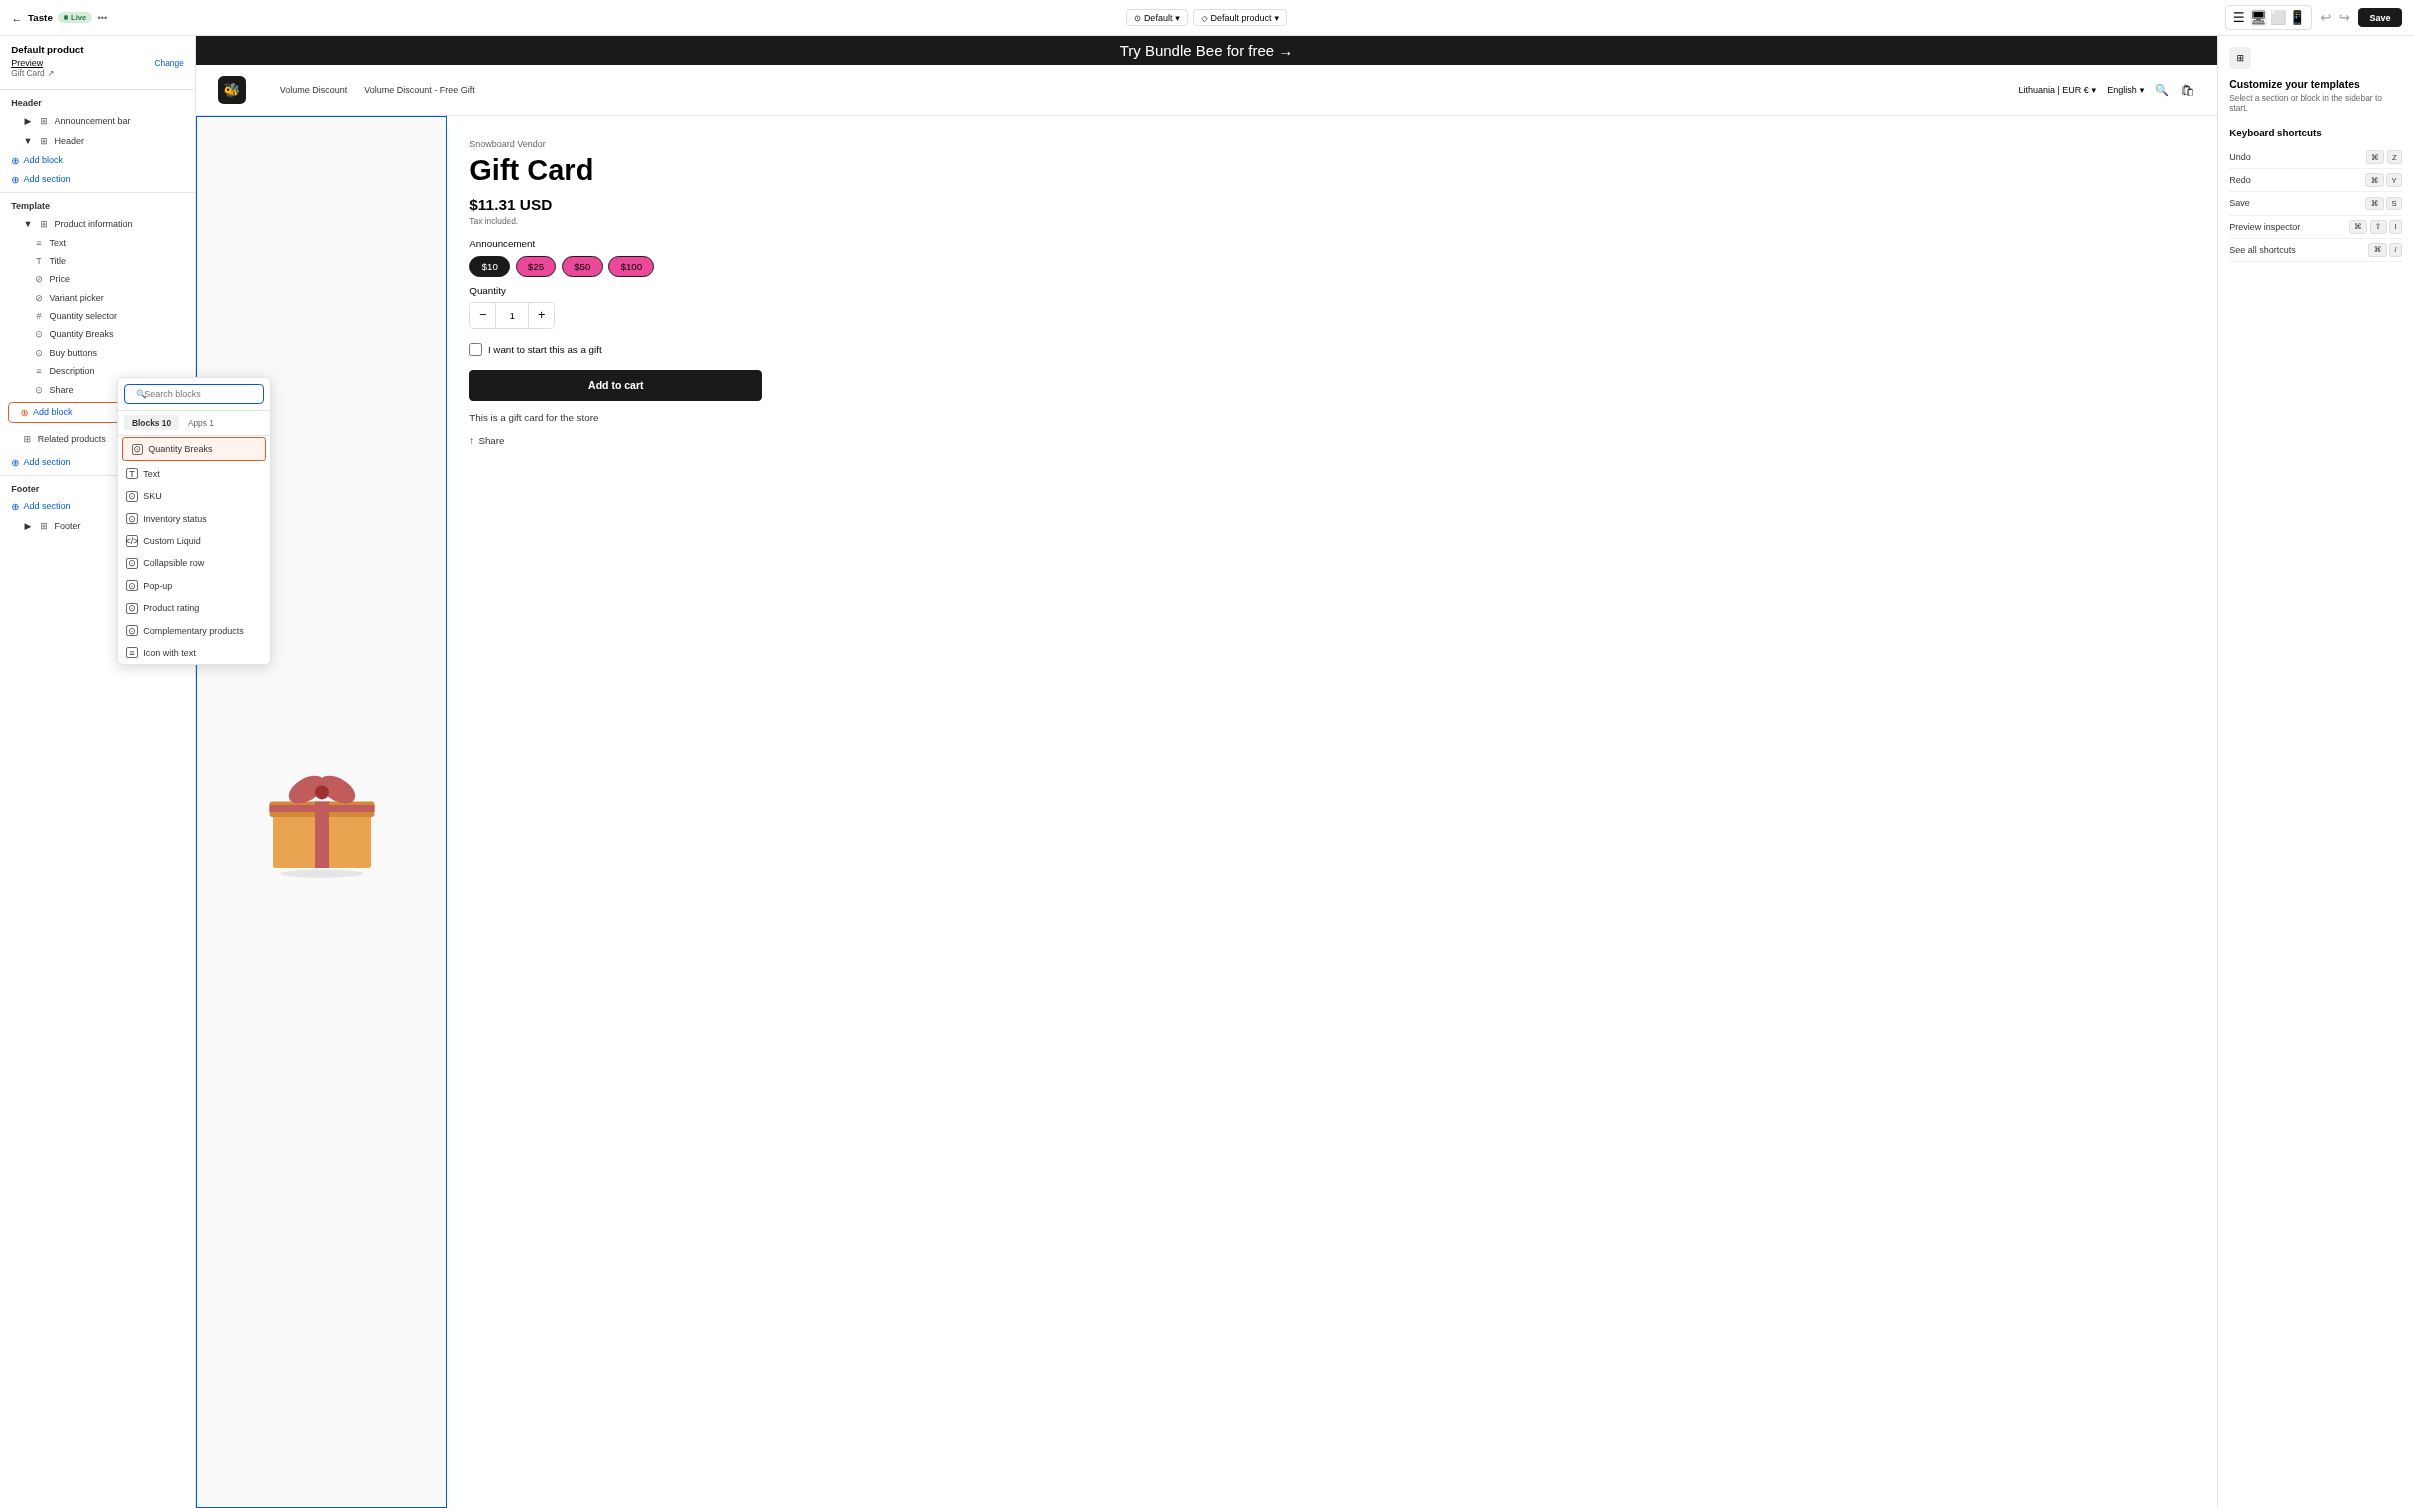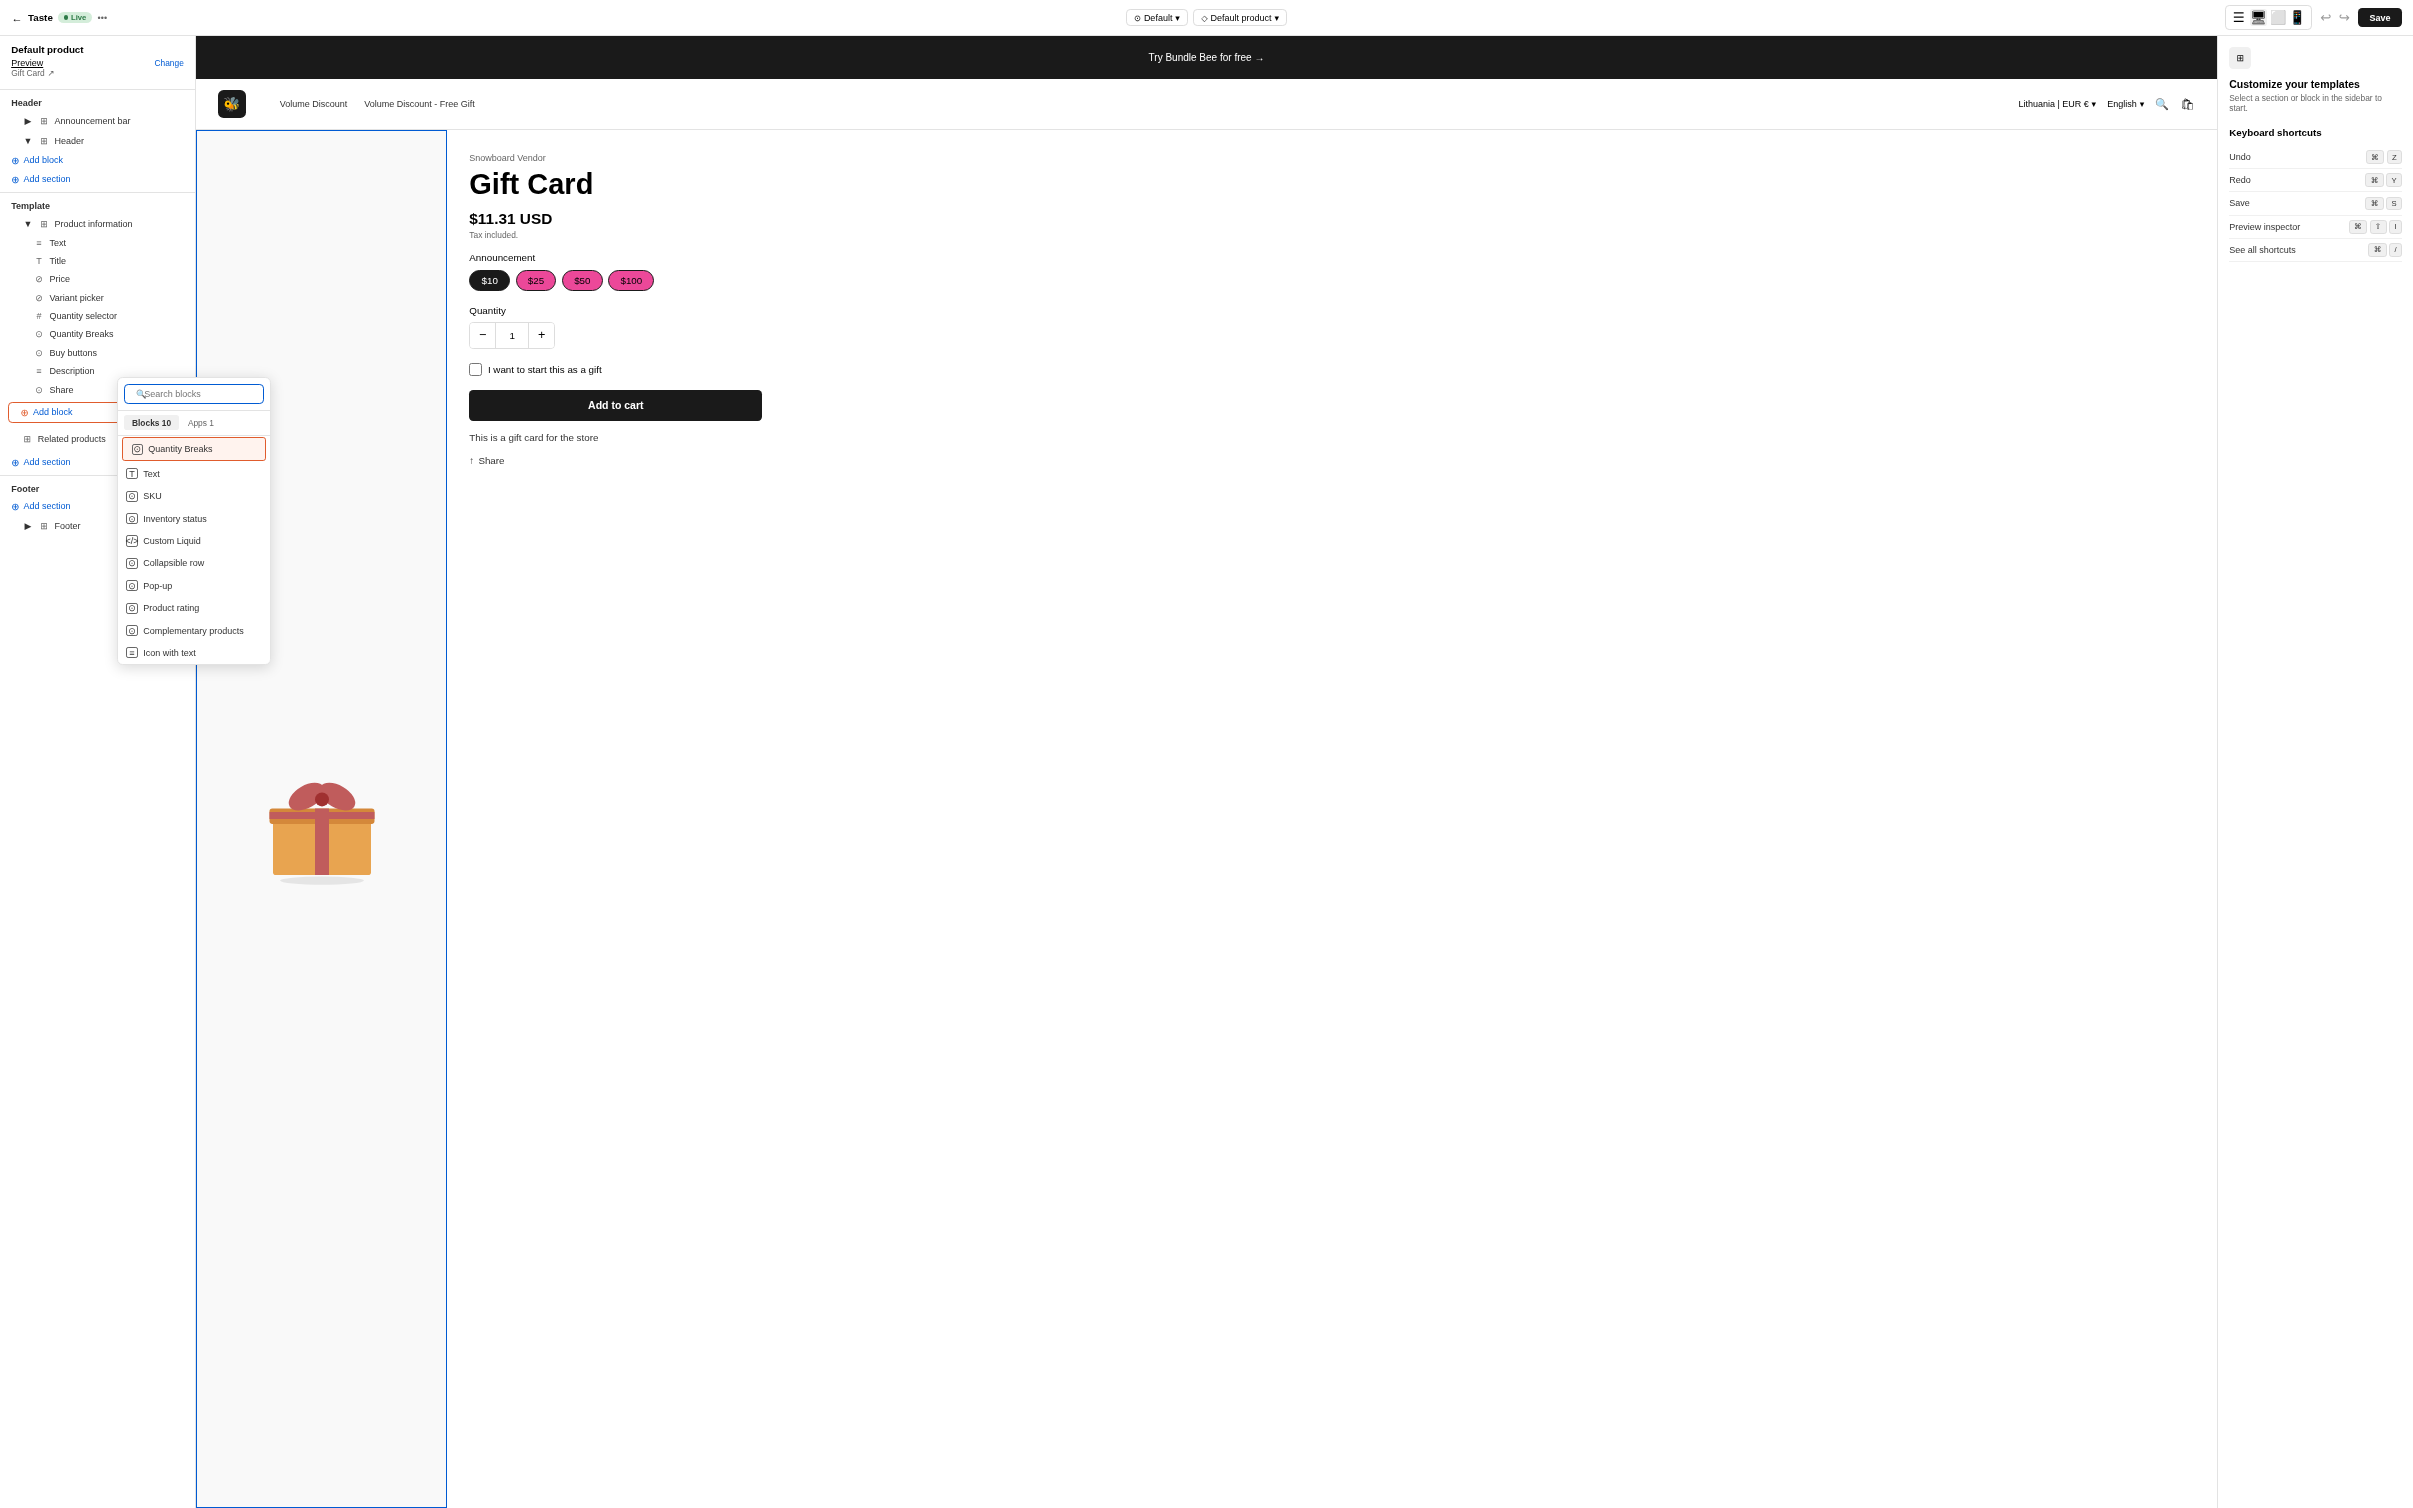--- a/index.html
+++ b/index.html
@@ -37,38 +37,38 @@
     .sidebar-item.indent2 { padding-left: 34px; }
     .sidebar-expand { width: 11.2px; height: 11.2px; display: flex; align-items: center; justify-content: center; }
     .icon-sm { width: 9.8px; height: 9.8px; display: inline-flex; align-items: center; justify-content: center; color: #666; flex-shrink: 0; }
     .add-btn { display: flex; align-items: center; gap: 4.2px; color: #005bd3; font-size: 9px; padding: 4.2px 11.2px; cursor: pointer; }
     .add-block-btn { display: flex; align-items: center; gap: 4.2px; color: #005bd3; font-size: 9px; padding: 4.2px 11.2px; cursor: pointer; border: 1.4px solid #e05c2d; border-radius: 4.2px; margin: 2.8px 8.4px; background: #fff; }
     .divider { height: 0.7px; background: #e3e3e3; margin: 2.8px 0; }
     .related-row { display: flex; align-items: center; justify-content: space-between; padding: 4.2px 11.2px; }
 
     
     .canvas { flex: 1; overflow: auto; background: #f0f0f0; display: flex; flex-direction: column; }
-    .promo-bar { background: #1a1a1a; color: #fff; text-align: center; padding: 16px; font-size: 10px; display: flex; align-items: center; justify-content: center; gap: 4.2px; flex-shrink: 0; }
+    .promo-bar { background: #1a1a1a; color: #fff; text-align: center; padding: 6px; font-size: 15px; display: flex; align-items: center; justify-content: center; gap: 4.2px; flex-shrink: 0; }
     .store-header { background: #fff; display: flex; align-items: center; padding: 11.2px 22.3px; gap: 22.3px; border-bottom: 0.7px solid #e3e3e3; flex-shrink: 0; }
     .logo-area { display: flex; align-items: center; gap: 5.6px; }
     .logo-icon { width: 28px; height: 28px; background: #1a1a1a; border-radius: 5.6px; display: flex; align-items: center; justify-content: center; color: #fff; font-size: 14px; }
     .nav-links { display: flex; gap: 17px; flex: 1; margin-left: 11.2px; }
     .nav-link { font-size: 9px; color: #333; cursor: pointer; }
     .header-right { display: flex; align-items: center; gap: 11.2px; margin-left: auto; }
     .locale-selector { display: flex; align-items: center; gap: 2.8px; font-size: 9px; cursor: pointer; }
     .product-area { display: flex; background: #fff; flex: 1; }
     .product-image-col { width: 251px; padding: 17px; display: flex; align-items: center; justify-content: center; background: #f9f9f9; border: 1.4px solid #005bd3; flex-shrink: 0; }
     .gift-image { width: 140px; height: 140px; display: flex; align-items: center; justify-content: center; }
     .product-info-col { flex: 1; padding: 22.3px; }
     .vendor { color: #666; font-size: 9px; margin-bottom: 5.6px; }
     .product-title { font-size: 29px; font-weight: 700; margin-bottom: 8.4px; }
     .price { font-size: 15.4px; font-weight: 600; margin-bottom: 2.8px; }
     .tax-note { font-size: 8.4px; color: #666; margin-bottom: 11.2px; }
     .denom-label { font-size: 9.8px; font-weight: 500; margin-bottom: 7px; }
-    .denom-btns { display: flex; gap: 5.6px; margin-bottom: 14px; }
+    .denom-btns { display: flex; gap: 5.6px; margin-bottom: 8px; }
     .denom-btn { border: 0.7px solid #1a1a1a; border-radius: 14px; padding: 4.2px 11.2px; font-size: 9.8px; cursor: pointer; background: #ec4899; }
     .denom-btn.active { background: #1a1a1a; color: #fff; }
     .qty-label { font-size: 9.8px; font-weight: 500; margin-bottom: 5.6px; }
     .qty-row { display: flex; align-items: center; gap: 0; border: 0.7px solid #ddd; border-radius: 4.2px; width: fit-content; margin-bottom: 14px; overflow: hidden; }
     .qty-btn { width: 25px; height: 25px; display: flex; align-items: center; justify-content: center; cursor: pointer; background: #fff; border: none; font-size: 12.6px; }
     .qty-val { width: 34px; height: 25px; display: flex; align-items: center; justify-content: center; border-left: 0.7px solid #ddd; border-right: 0.7px solid #ddd; font-size: 9.8px; }
     .gift-check { display: flex; align-items: center; gap: 5.6px; margin-bottom: 14px; font-size: 9.8px; }
     .atc-btn { background: #1a1a1a; color: #fff; border: none; border-radius: 4.2px; padding: 9.8px; font-size: 10.5px; font-weight: 600; cursor: pointer; width: 100%; max-width: 293px; margin-bottom: 11.2px; }
     .gift-desc { font-size: 9.8px; color: #333; margin-bottom: 11.2px; }
     .share-link { display: flex; align-items: center; gap: 4.2px; font-size: 9.8px; cursor: pointer; color: #333; }

